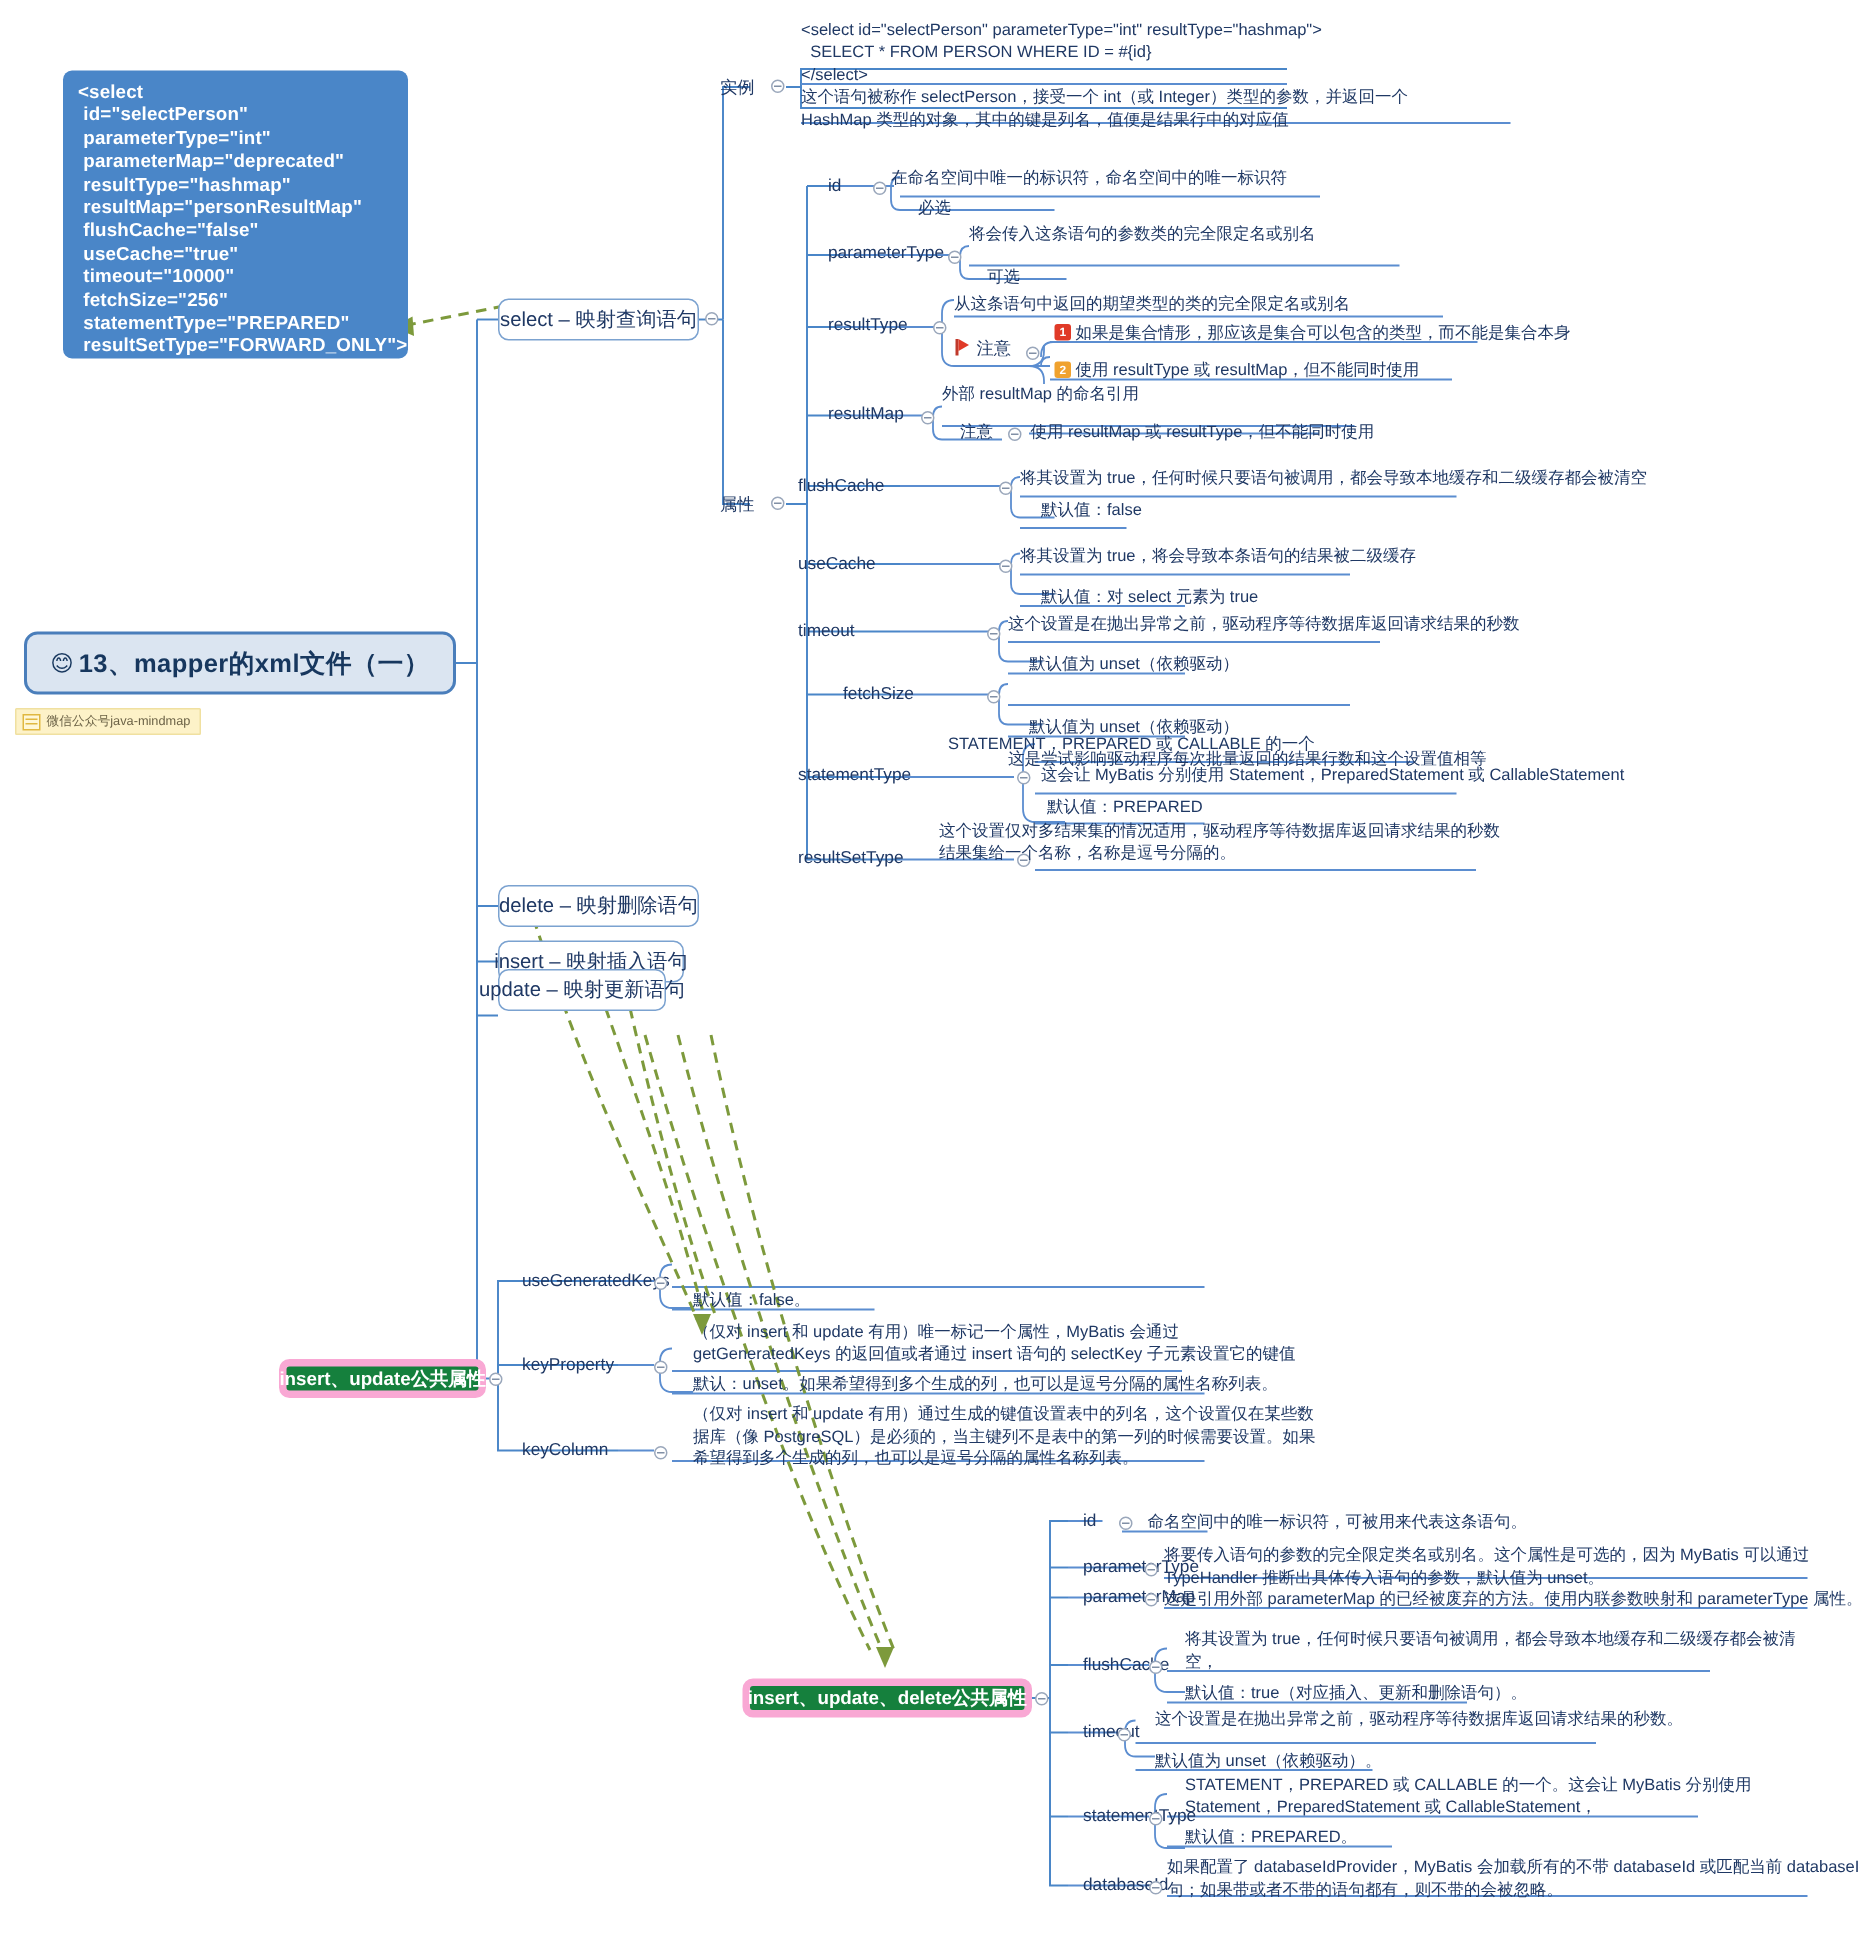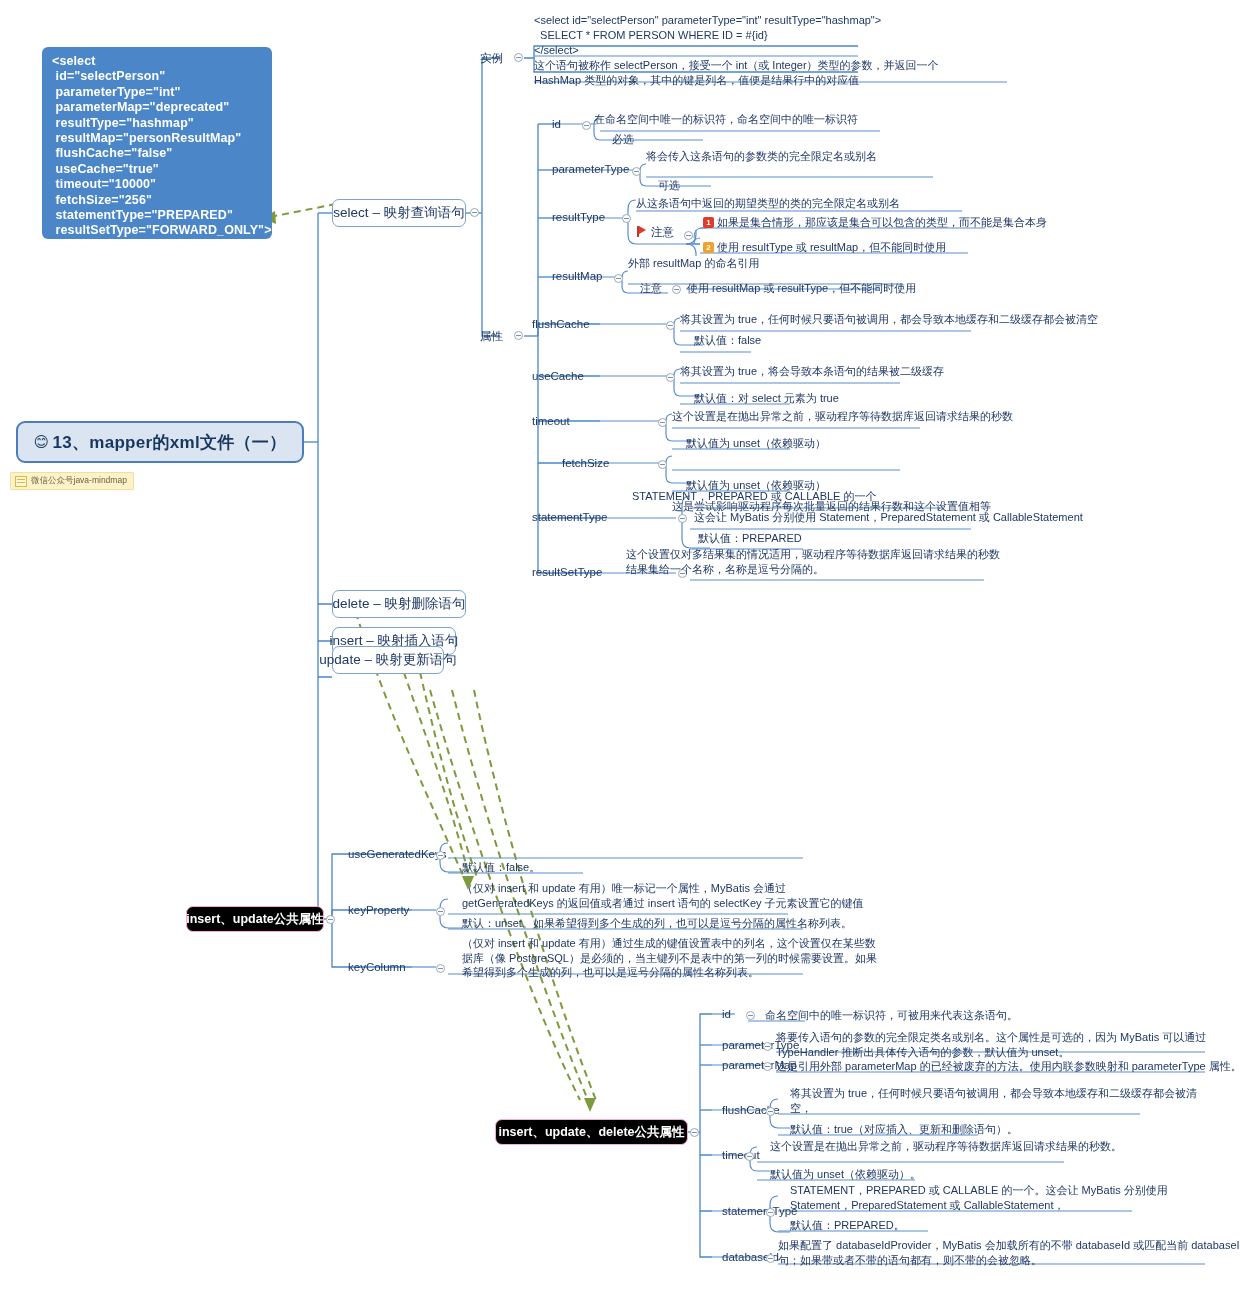--- a/index.html
+++ b/index.html
@@ -54,22 +54,22 @@
     border:1px solid #7ba2d0;
     border-radius:7px;
     background:#ffffff;
     display:flex;align-items:center;justify-content:center;
     box-sizing:border-box;
     font-size:13.5px;color:#1f3864;
     white-space:nowrap;
   }
   
   .bluebox{
-    background:#000000;
-    border:1px solid #f9a8d4;
+    background:#15803d;
+    border:5px solid #f9a8d4;
     border-radius:7px;
     display:flex;align-items:center;justify-content:center;
     box-sizing:border-box;
     color:#ffffff;font-weight:bold;font-size:12.5px;
     white-space:nowrap;
   }
   
   .notecard{
     left:42px;top:47px;width:230px;height:192px;
     background:#4a86c8;

